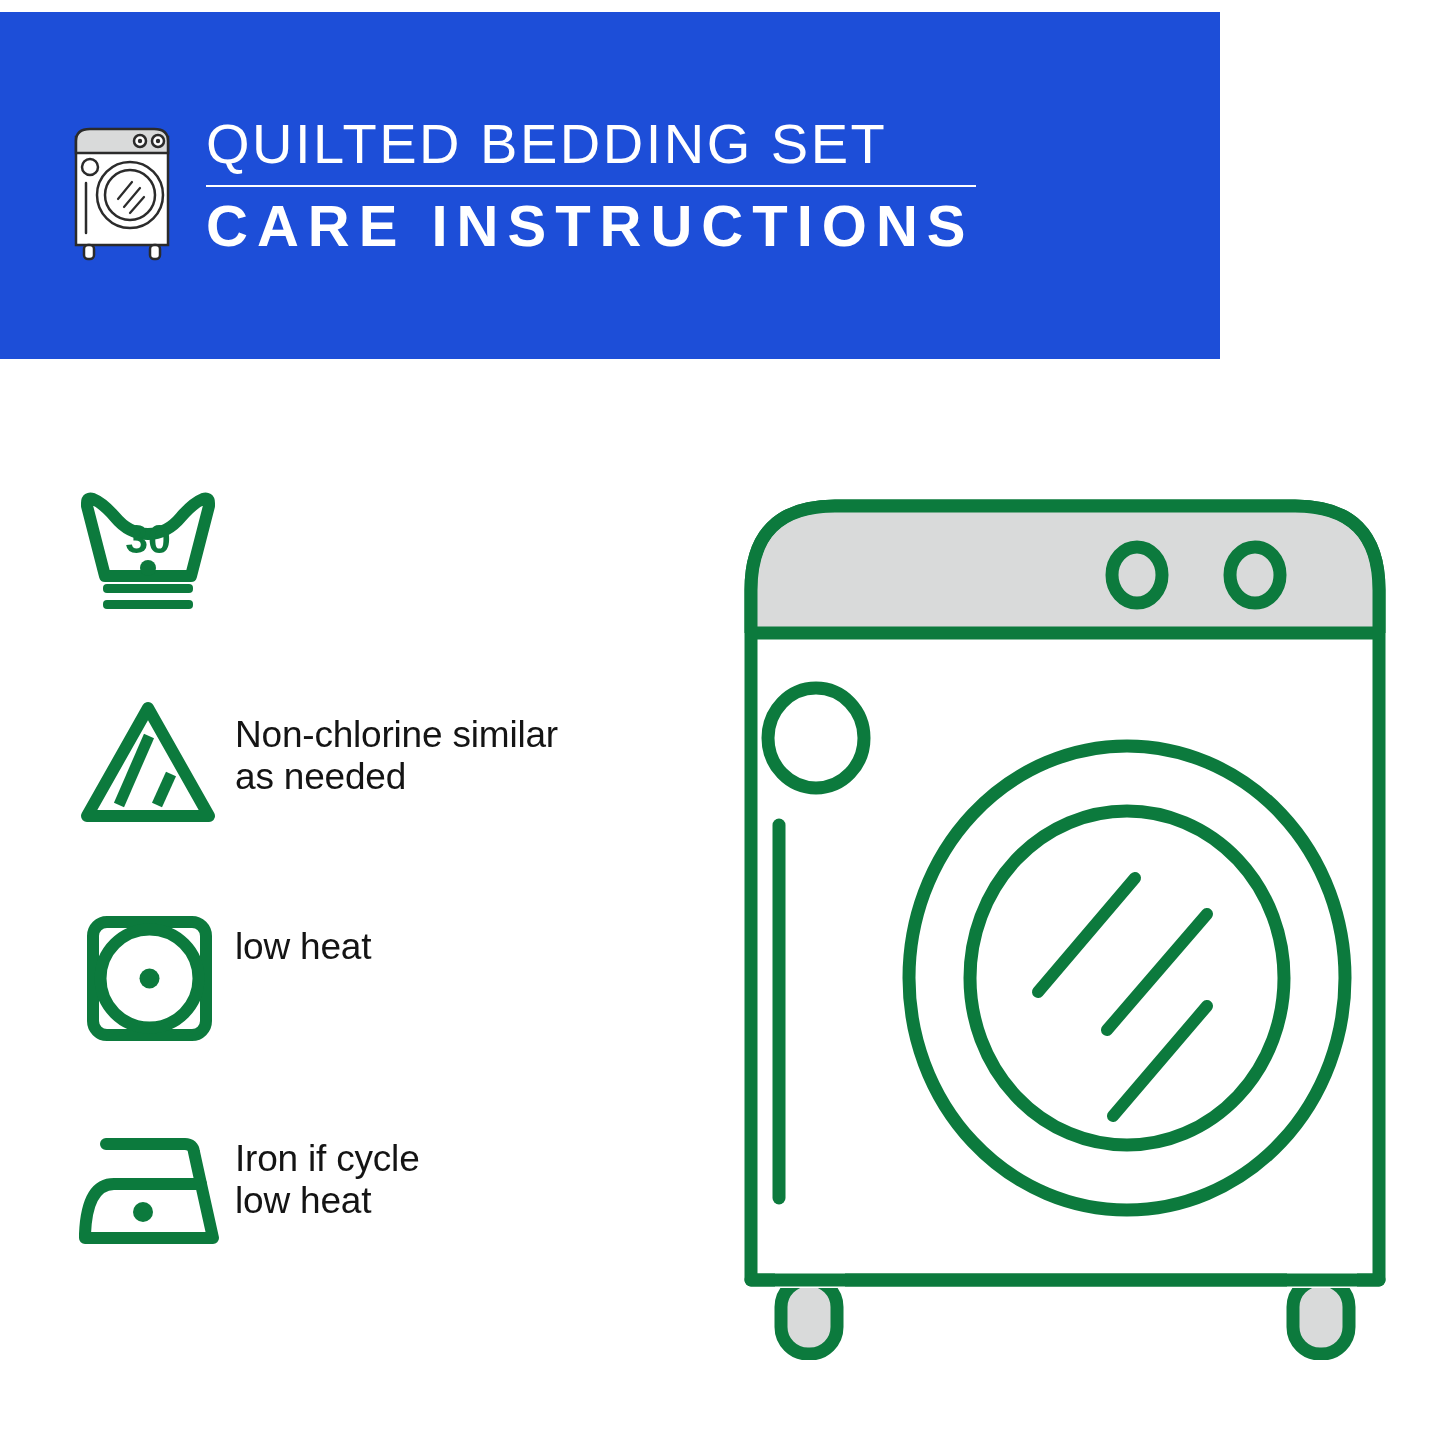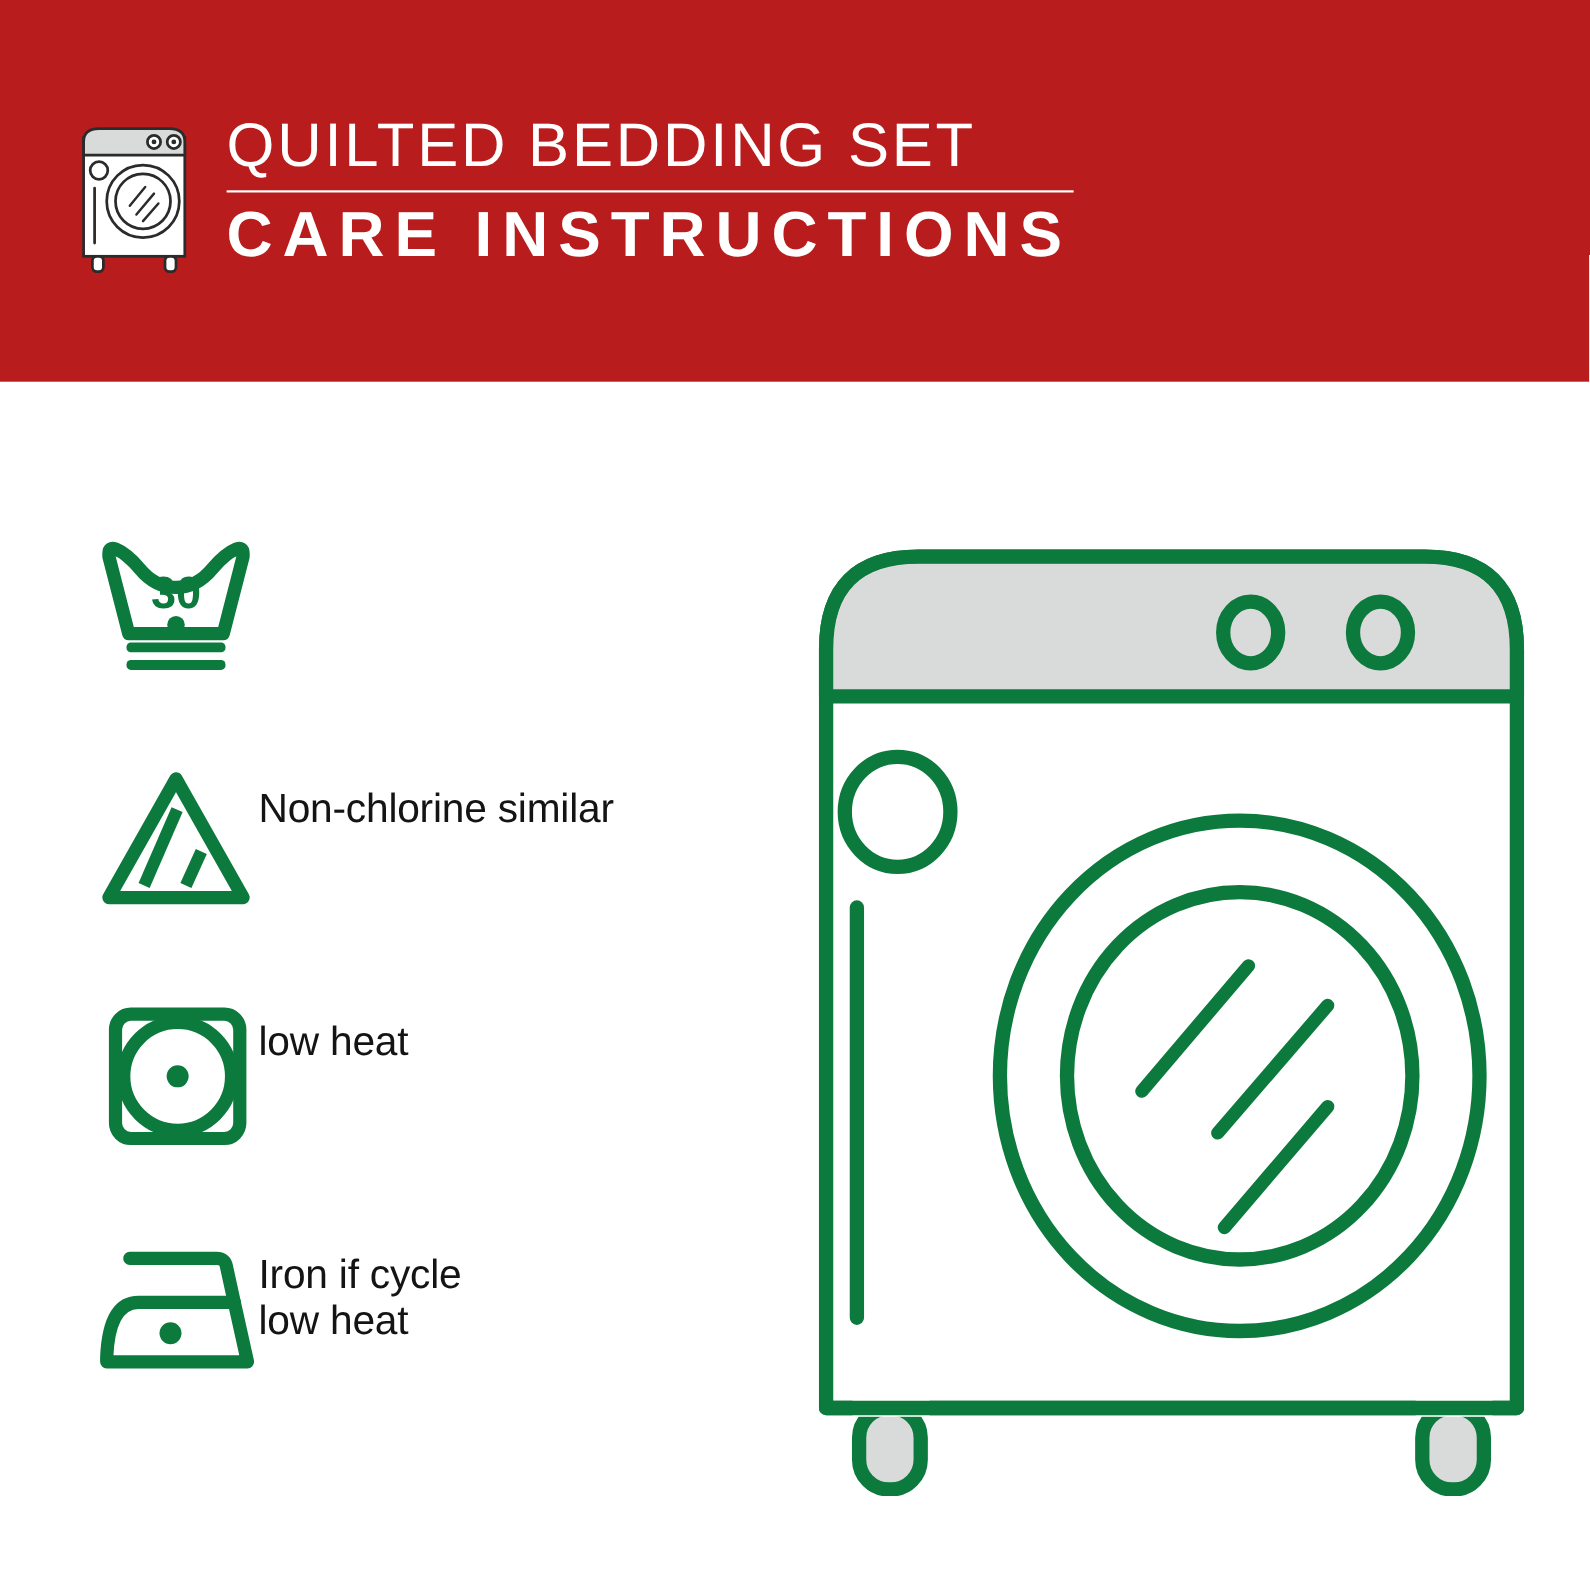--- a/index.html
+++ b/index.html
@@ -15,24 +15,24 @@
     width: 1445px;
     height: 1445px;
     background: #ffffff;
     overflow: hidden;
   }
 
   
   .header-band {
     position: absolute;
     left: 0;
-    top: 0;
-    width: 1445px;
+    top: 12px;
+    width: 1220px;
     height: 347px;
-    background: #b91c1c;
+    background: #1d4ed8;
   }
   .header-inner {
     position: absolute;
     left: 62px;
     top: 95px;
     display: flex;
     align-items: flex-start;
   }
   .header-logo {
     width: 120px;
@@ -79,21 +79,21 @@
     display: flex;
     align-items: flex-start;
     height: 212px;
   }
   .care-symbol {
     flex: 0 0 auto;
     width: 175px;
     height: 150px;
     display: flex;
     align-items: flex-start;
-    justify-content: flex-end;
+    justify-content: center;
   }
   .care-text {
     flex: 1 1 auto;
     color: #141414;
     font-size: 37px;
     line-height: 42px;
     font-weight: 400;
     letter-spacing: -0.2px;
     padding-top: 22px;
   }
@@ -170,20 +170,21 @@
     <div class="care-row">
       <span class="care-symbol">
         <svg viewBox="0 0 150 150" width="150" height="150" aria-hidden="true">
           <path d="M75 16 L136 124 L14 124 Z" fill="none" stroke="#0c7a3d" stroke-width="12" stroke-linejoin="round"></path>
           <line x1="76" y1="44" x2="46" y2="113" stroke="#0c7a3d" stroke-width="11" stroke-linecap="butt"></line>
           <line x1="98" y1="82" x2="84" y2="113" stroke="#0c7a3d" stroke-width="11" stroke-linecap="butt"></line>
         </svg>
       </span>
       <div class="care-text">
         <span class="ln">Non-chlorine similar</span>
+        <span class="ln">as needed</span>
       </div>
     </div>
 
     <div class="care-row">
       <span class="care-symbol">
         <svg viewBox="0 0 150 150" width="150" height="150" aria-hidden="true">
           <rect x="20" y="18" width="113" height="113" rx="14" fill="none" stroke="#0c7a3d" stroke-width="12"></rect>
           <circle cx="76.5" cy="74.5" r="49" fill="none" stroke="#0c7a3d" stroke-width="12"></circle>
           <circle cx="76.5" cy="74.5" r="10" fill="#0c7a3d"></circle>
         </svg>

